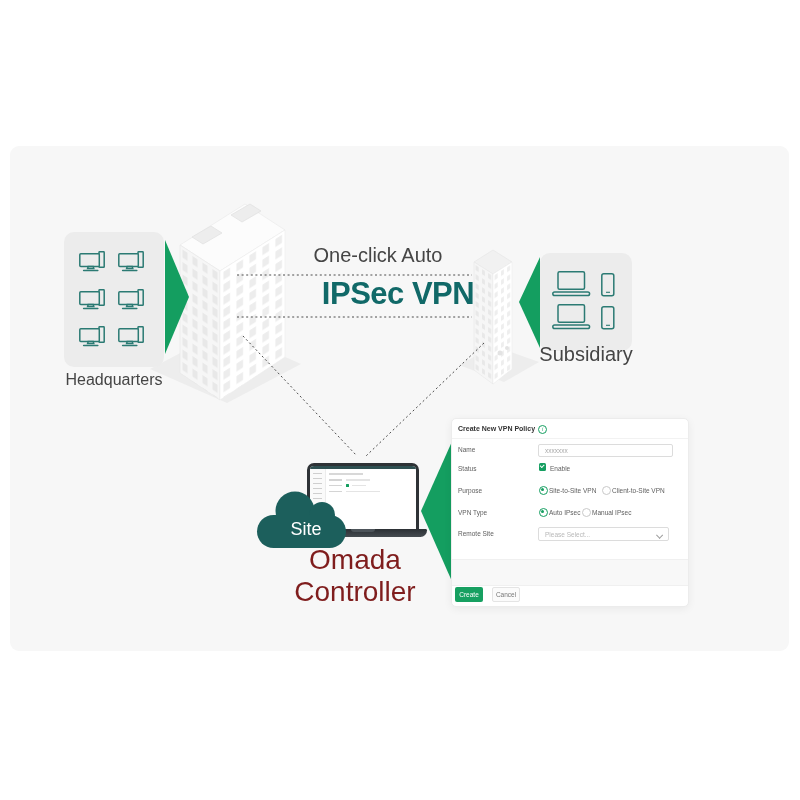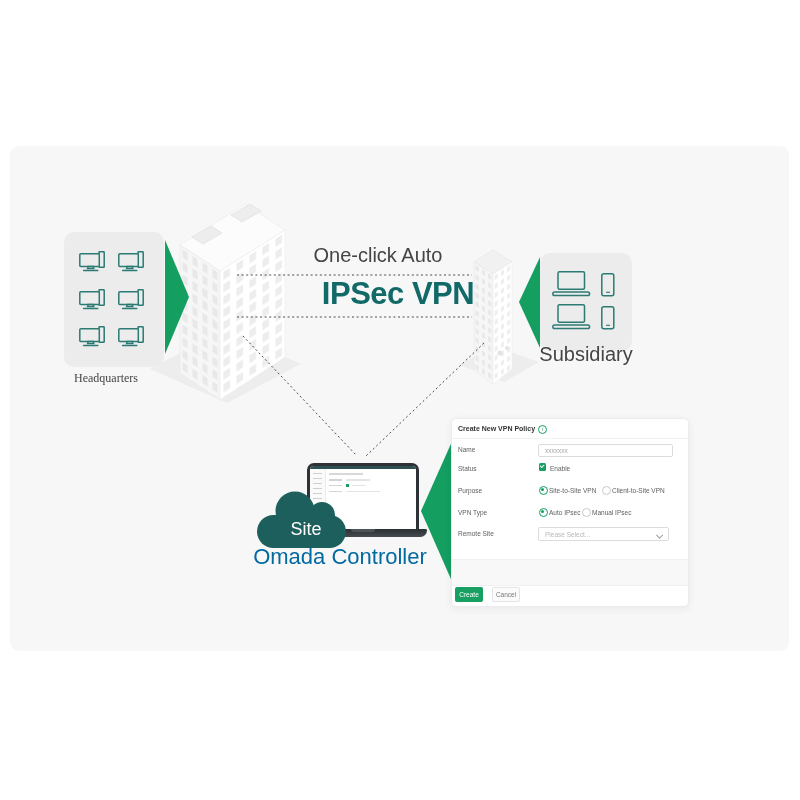--- a/index.html
+++ b/index.html
@@ -4,23 +4,23 @@
 <style>
   html,body{margin:0;padding:0;background:#ffffff;width:800px;height:800px;
     font-family:"Liberation Sans",sans-serif;-webkit-font-smoothing:antialiased;}
   .canvas{position:relative;width:800px;height:800px;overflow:hidden;background:#fff;}
   .stage{position:absolute;left:10px;top:146px;width:779px;height:505px;background:#f7f7f7;border-radius:9px;}
   .art{position:absolute;left:0;top:0;width:800px;height:800px;pointer-events:none;}
 
   .lbl{position:absolute;color:#454545;text-align:center;}
   .lbl-caption{left:296px;top:244px;width:164px;font-size:20px;}
   .lbl-vpn{left:314px;top:276px;width:168px;font-size:31px;font-weight:bold;color:#116968;letter-spacing:-0.5px;}
-  .lbl-hq{left:36px;top:371px;width:140px;font-size:12px;font-family:Liberation Serif, serif;}
+  .lbl-hq{left:44px;top:371px;width:140px;font-size:16px;}
   .lbl-sub{left:534px;top:343px;width:104px;font-size:20px;}
-  .lbl-omada{left:240px;top:544px;width:200px;font-size:22px;color:#0369a1;}
+  .lbl-omada{left:255px;top:544px;width:200px;font-size:28px;color:#7f1d1d;}
 
   .devbox{position:absolute;background:#ececec;border-radius:10px;}
   .hq-box{left:64px;top:232px;width:100px;height:135px;}
   .sub-box{left:540px;top:253px;width:92px;height:98px;}
   .devbox svg{position:absolute;}
 
   
   .ctrl-laptop{position:absolute;left:299px;top:463px;width:128px;height:79px;}
   .ctrl-screen{position:absolute;left:8px;top:0;width:106px;height:63px;border:3px solid #2e3236;
     border-radius:7px 7px 3px 3px;background:#fff;overflow:hidden;}

